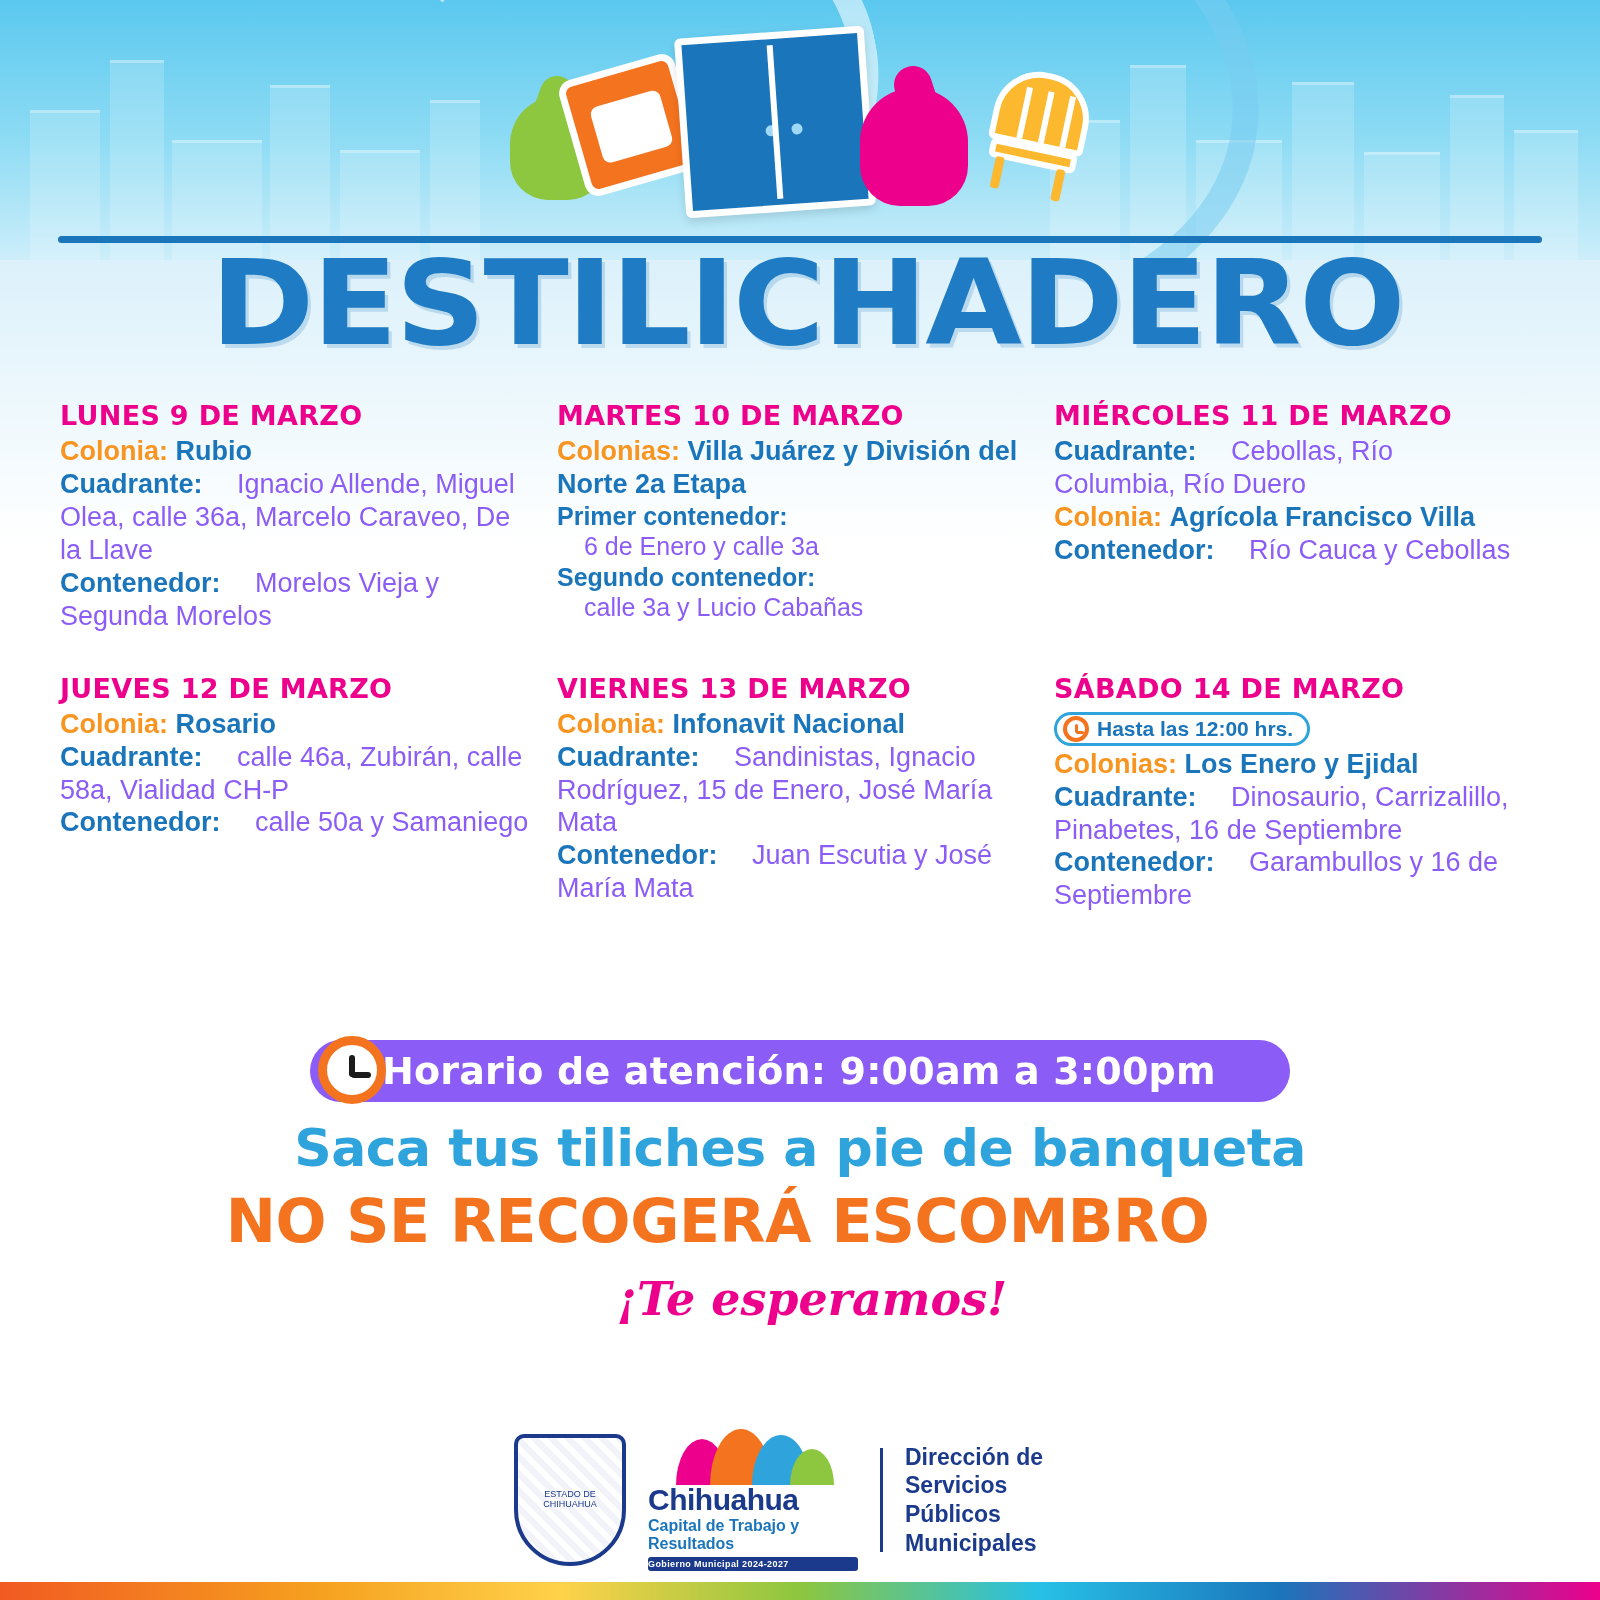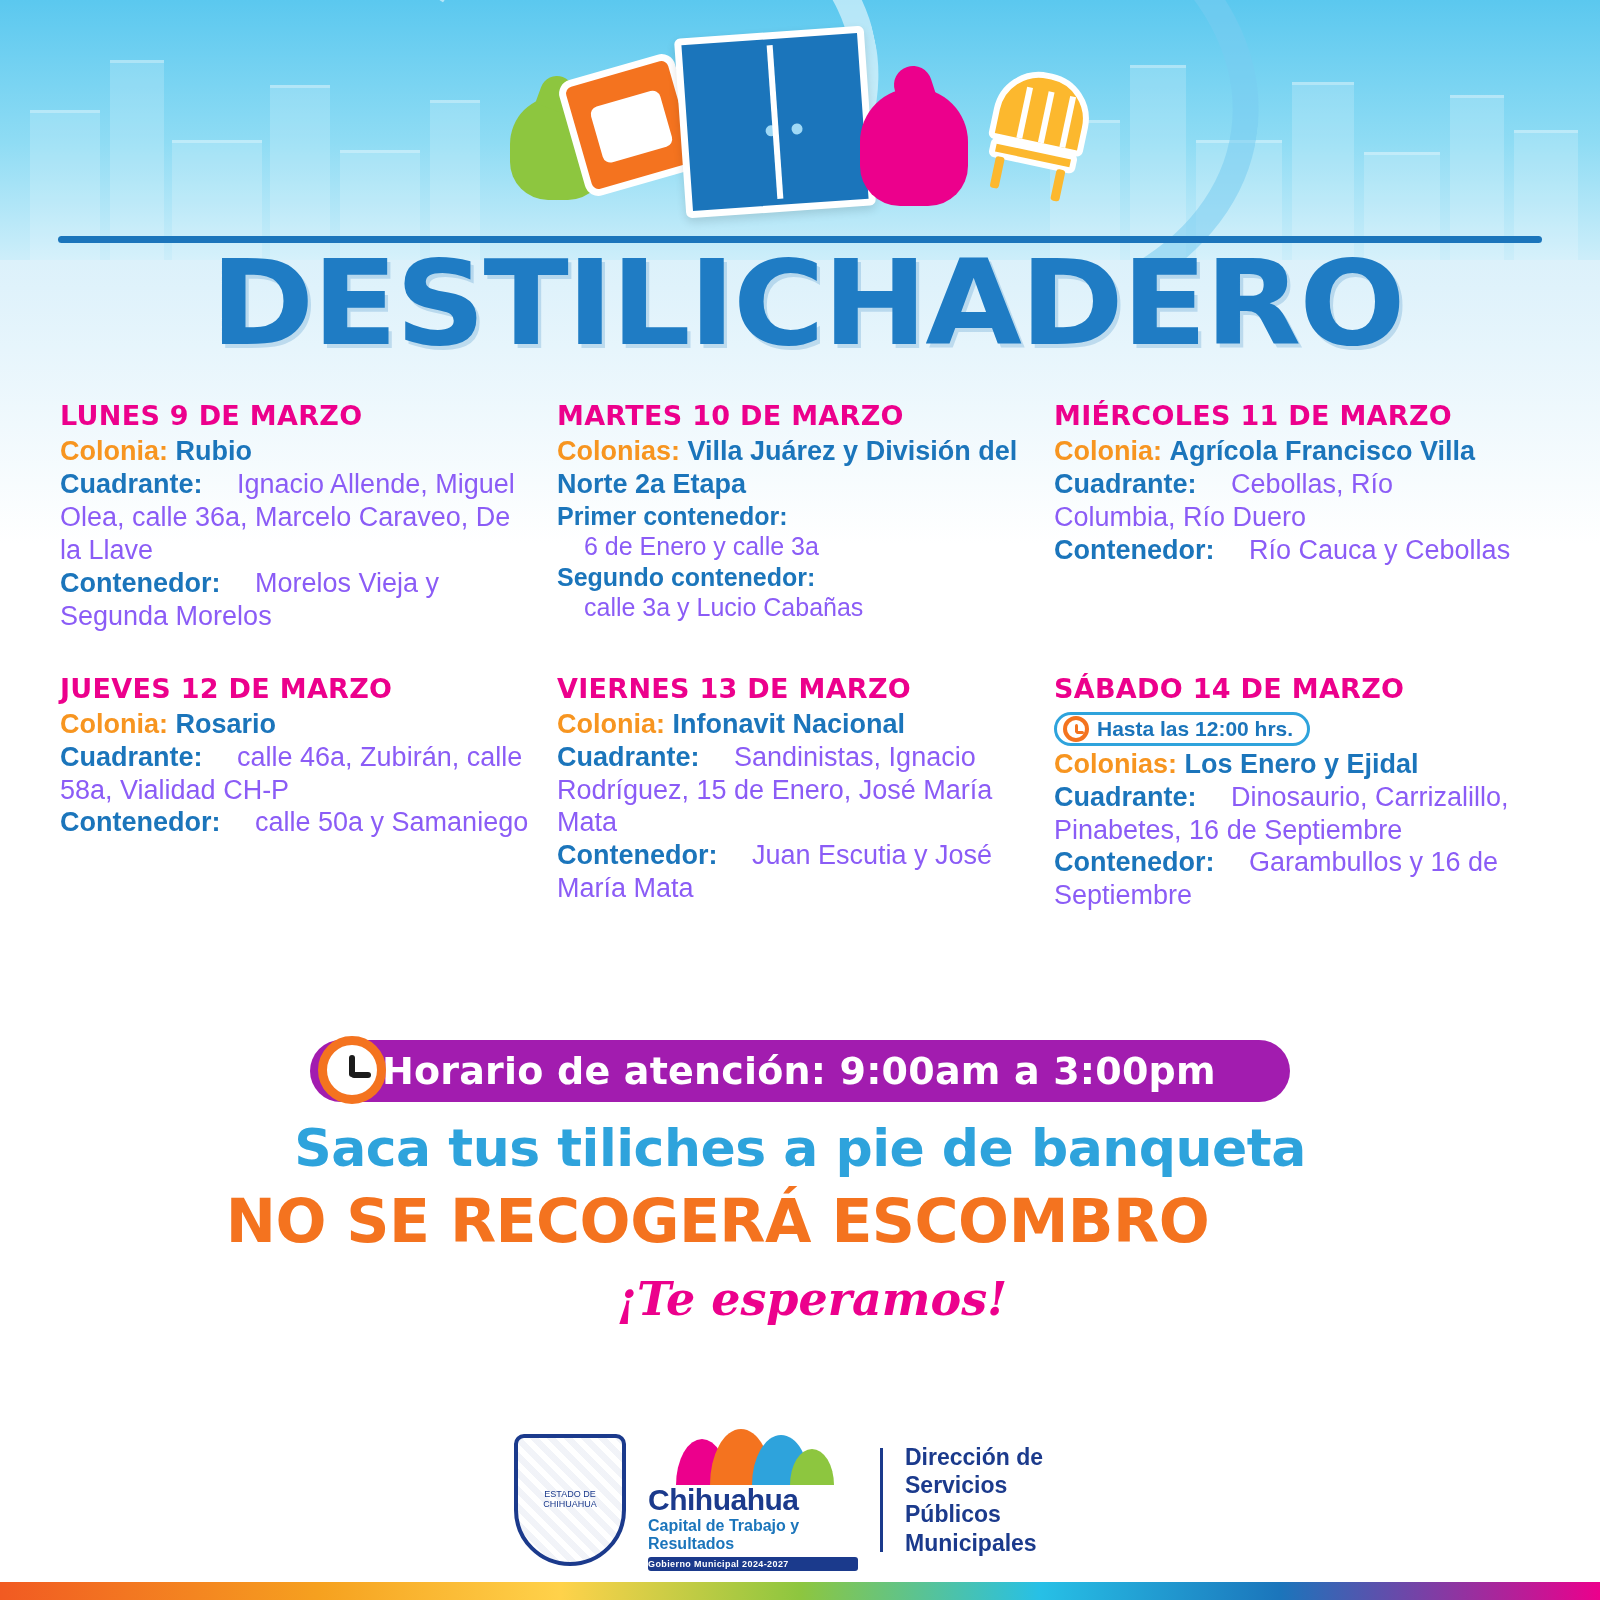--- a/index.html
+++ b/index.html
@@ -136,21 +136,21 @@
   .clock {
     width: 26px; height: 26px; border-radius: 50%;
     border: 4px solid #f4731f; position: relative; background: #ffffff; flex: none;
   }
   .clock:before { content:""; position:absolute; left:8px; top:4px; width:3px; height:9px; background:#f4731f; border-radius:2px;}
   .clock:after  { content:""; position:absolute; left:9px; top:11px; width:8px; height:3px; background:#f4731f; border-radius:2px;}
 
   
   .horario {
     position: absolute; left: 310px; top: 1040px; width: 980px; height: 62px;
-    background: #a21caf; border-radius: 34px;
+    background: #8b5cf6; border-radius: 34px;
     display: flex; align-items: center; padding-left: 72px;
   }
   .horario .txt {
     color: #ffffff; font-weight: 800; font-size: 38px; letter-spacing: .2px;
     font-family: "DejaVu Sans", sans-serif;
   }
   .clock-big {
     position: absolute; left: 8px; top: -4px; width: 68px; height: 68px;
     border-radius: 50%; border: 9px solid #f4731f; background: #ffffff;
   }
@@ -256,22 +256,22 @@
 
   <div class="day">
     <div class="day-title">MARTES 10 DE MARZO</div>
     <div class="line"><span class="lbl-orange">Colonias:</span> <span class="val-bluebold">Villa Juárez y División del Norte 2a Etapa</span></div>
     <div class="line small"><span class="lbl-blue">Primer contenedor:</span><br><span class="val">6 de Enero y calle 3a</span></div>
     <div class="line small"><span class="lbl-blue">Segundo contenedor:</span><br><span class="val">calle 3a y Lucio Cabañas</span></div>
   </div>
 
   <div class="day">
     <div class="day-title">MIÉRCOLES 11 DE MARZO</div>
+    <div class="line"><span class="lbl-blue">Cuadrante:</span> <span class="val">Cebollas, Río Columbia, Río Duero</span></div>
     <div class="line"><span class="lbl-orange">Colonia:</span> <span class="val-bluebold">Agrícola Francisco Villa</span></div>
-    <div class="line"><span class="lbl-blue">Cuadrante:</span> <span class="val">Cebollas, Río Columbia, Río Duero</span></div>
     <div class="line"><span class="lbl-blue">Contenedor:</span> <span class="val">Río Cauca y Cebollas</span></div>
   </div>
 
   <div class="day">
     <div class="day-title">JUEVES 12 DE MARZO</div>
     <div class="line"><span class="lbl-orange">Colonia:</span> <span class="val-bluebold">Rosario</span></div>
     <div class="line"><span class="lbl-blue">Cuadrante:</span> <span class="val">calle 46a, Zubirán, calle 58a, Vialidad CH-P</span></div>
     <div class="line"><span class="lbl-blue">Contenedor:</span> <span class="val">calle 50a y Samaniego</span></div>
   </div>
 

